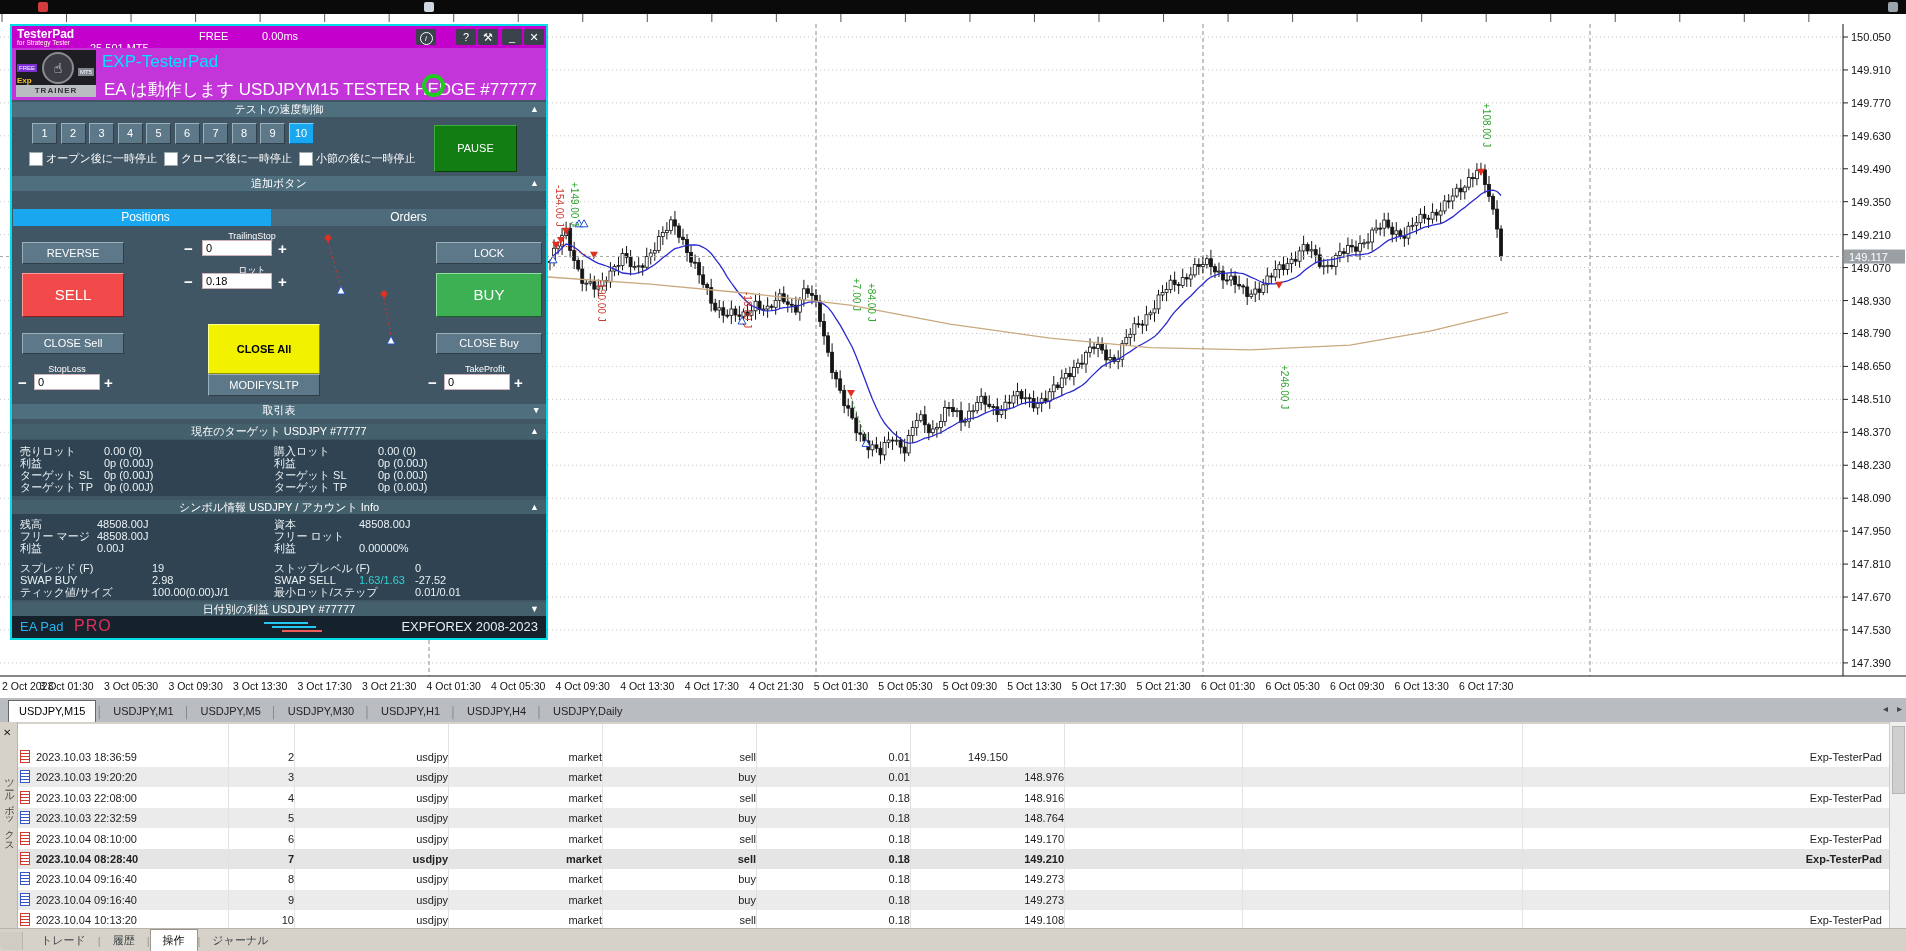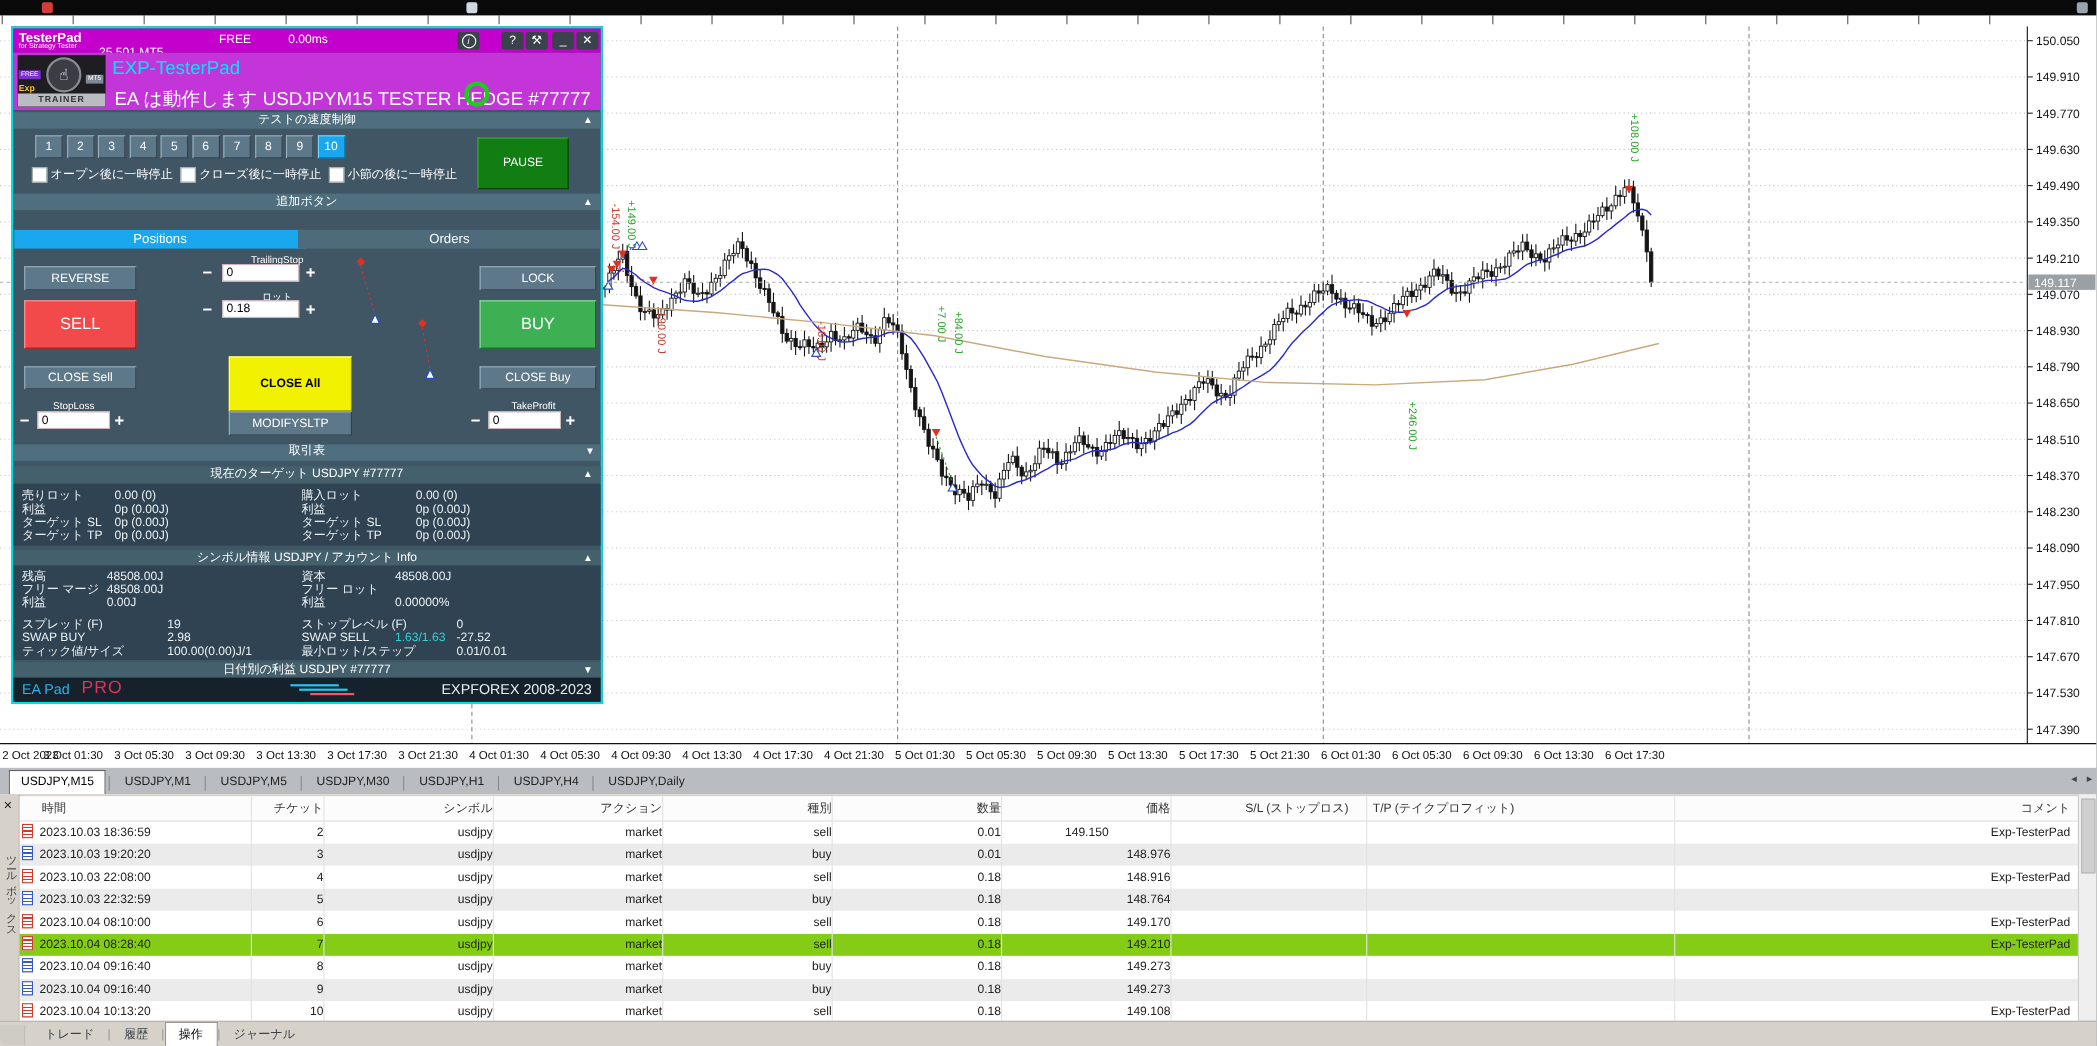--- a/index.html
+++ b/index.html
@@ -913,32 +913,20 @@
       <span class="cscroll" style="right: 18px;">◂</span>
       <span class="cscroll">▸</span>
     </div>
 
   <div id="toolbox">
     <div id="tbx-strip">
       <span id="tbx-close">✕</span>
       <span id="tbx-vtitle">ツールボックス</span>
     </div>
     <div id="tbx-table">
-        <div class="thead">
-          <div class="hcell" style="left: 20px; width: 208px; text-align: left;">時間</div>
-          <div class="hcell" style="left: 212px; width: 64px; text-align: right;">チケット</div>
-          <div class="hcell" style="left: 278px; width: 152px; text-align: right;">シンボル</div>
-          <div class="hcell" style="left: 432px; width: 152px; text-align: right;">アクション</div>
-          <div class="hcell" style="left: 586px; width: 152px; text-align: right;">種別</div>
-          <div class="hcell" style="left: 740px; width: 152px; text-align: right;">数量</div>
-          <div class="hcell" style="left: 894px; width: 152px; text-align: right;">価格</div>
-          <div class="hcell" style="left: 1114px; width: 172px; text-align: left;">S/L (ストップロス)</div>
-          <div class="hcell" style="left: 1230px; width: 164px; text-align: left;">T/P (テイクプロフィット)</div>
-          <div class="hcell" style="left: 1506px; width: 358px; text-align: right;">コメント</div>
-        </div>
         <div class="rrow" style="top: 23px; background: rgb(255, 255, 255);">
           <div class="cell" style="left: 2px; width: 208px; text-align: left;"><span class="docicon doc-sell"></span>2023.10.03 18:36:59</div>
           <div class="cell" style="left: 212px; width: 64px; text-align: right;">2</div>
           <div class="cell" style="left: 278px; width: 152px; text-align: right;">usdjpy</div>
           <div class="cell" style="left: 432px; width: 152px; text-align: right;">market</div>
           <div class="cell" style="left: 586px; width: 152px; text-align: right;">sell</div>
           <div class="cell" style="left: 740px; width: 152px; text-align: right;">0.01</div>
           <div class="cell" style="left: 894px; width: 152px; text-align: center;">149.150</div>
           <div class="cell" style="left: 1048px; width: 172px; text-align: right;"></div>
           <div class="cell" style="left: 1226px; width: 164px; text-align: right;"></div>
@@ -985,21 +973,21 @@
           <div class="cell" style="left: 212px; width: 64px; text-align: right;">6</div>
           <div class="cell" style="left: 278px; width: 152px; text-align: right;">usdjpy</div>
           <div class="cell" style="left: 432px; width: 152px; text-align: right;">market</div>
           <div class="cell" style="left: 586px; width: 152px; text-align: right;">sell</div>
           <div class="cell" style="left: 740px; width: 152px; text-align: right;">0.18</div>
           <div class="cell" style="left: 894px; width: 152px; text-align: right;">149.170</div>
           <div class="cell" style="left: 1048px; width: 172px; text-align: right;"></div>
           <div class="cell" style="left: 1226px; width: 164px; text-align: right;"></div>
           <div class="cell" style="left: 1506px; width: 358px; text-align: right;">Exp-TesterPad</div>
         </div>
-        <div class="rrow" style="top: 125px; background: #84cc16;">
+        <div class="rrow" style="top: 125px; background: #e5e5e5; font-weight: bold;">
           <div class="cell" style="left: 2px; width: 208px; text-align: left;"><span class="docicon doc-sell"></span>2023.10.04 08:28:40</div>
           <div class="cell" style="left: 212px; width: 64px; text-align: right;">7</div>
           <div class="cell" style="left: 278px; width: 152px; text-align: right;">usdjpy</div>
           <div class="cell" style="left: 432px; width: 152px; text-align: right;">market</div>
           <div class="cell" style="left: 586px; width: 152px; text-align: right;">sell</div>
           <div class="cell" style="left: 740px; width: 152px; text-align: right;">0.18</div>
           <div class="cell" style="left: 894px; width: 152px; text-align: right;">149.210</div>
           <div class="cell" style="left: 1048px; width: 172px; text-align: right;"></div>
           <div class="cell" style="left: 1226px; width: 164px; text-align: right;"></div>
           <div class="cell" style="left: 1506px; width: 358px; text-align: right;">Exp-TesterPad</div>

